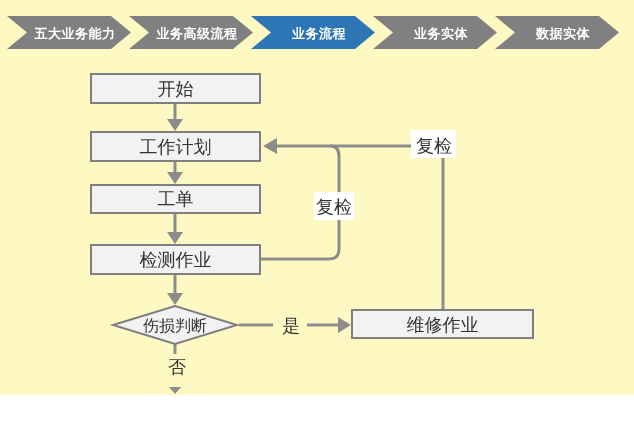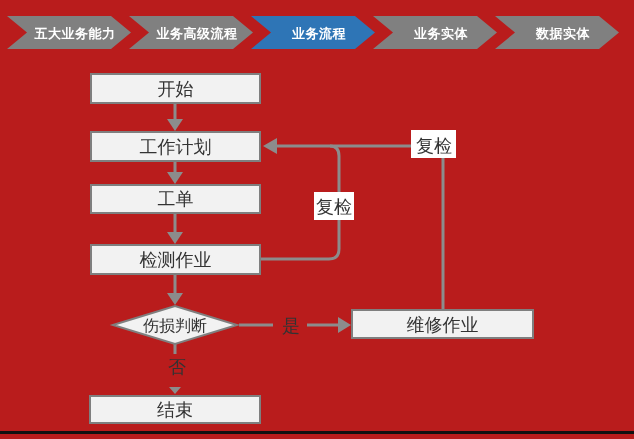--- a/index.html
+++ b/index.html
@@ -1,16 +1,16 @@
 <!DOCTYPE html>
 <html><head>
 <meta charset="utf-8">
 <style>
   html,body{margin:0;padding:0;background:#ffffff;}
-  .page{position:relative;width:634px;height:439px;background:#b91c1c;overflow:hidden;
+  .page{position:relative;width:634px;height:395px;background:#fef9c3;overflow:hidden;
         font-family:"Liberation Sans",sans-serif;}
   svg{display:block;}
   .navtxt{font-family:"Liberation Sans",sans-serif;font-size:13px;font-weight:bold;
           fill:#ffffff;text-anchor:middle;letter-spacing:.5px;}
   .nodetxt{font-family:"Liberation Sans",sans-serif;font-size:18px;fill:#333333;text-anchor:middle;}
   .dtxt{font-family:"Liberation Sans",sans-serif;font-size:16px;fill:#333333;text-anchor:middle;}
   .lbl{font-family:"Liberation Sans",sans-serif;font-size:18px;fill:#333333;text-anchor:middle;}
   .node{fill:#F2F2F2;stroke:#7F7F7F;stroke-width:2;}
   .conn{stroke:#8C8C8C;stroke-width:3;fill:none;stroke-linejoin:round;}
   .head{fill:#8C8C8C;stroke:none;}

